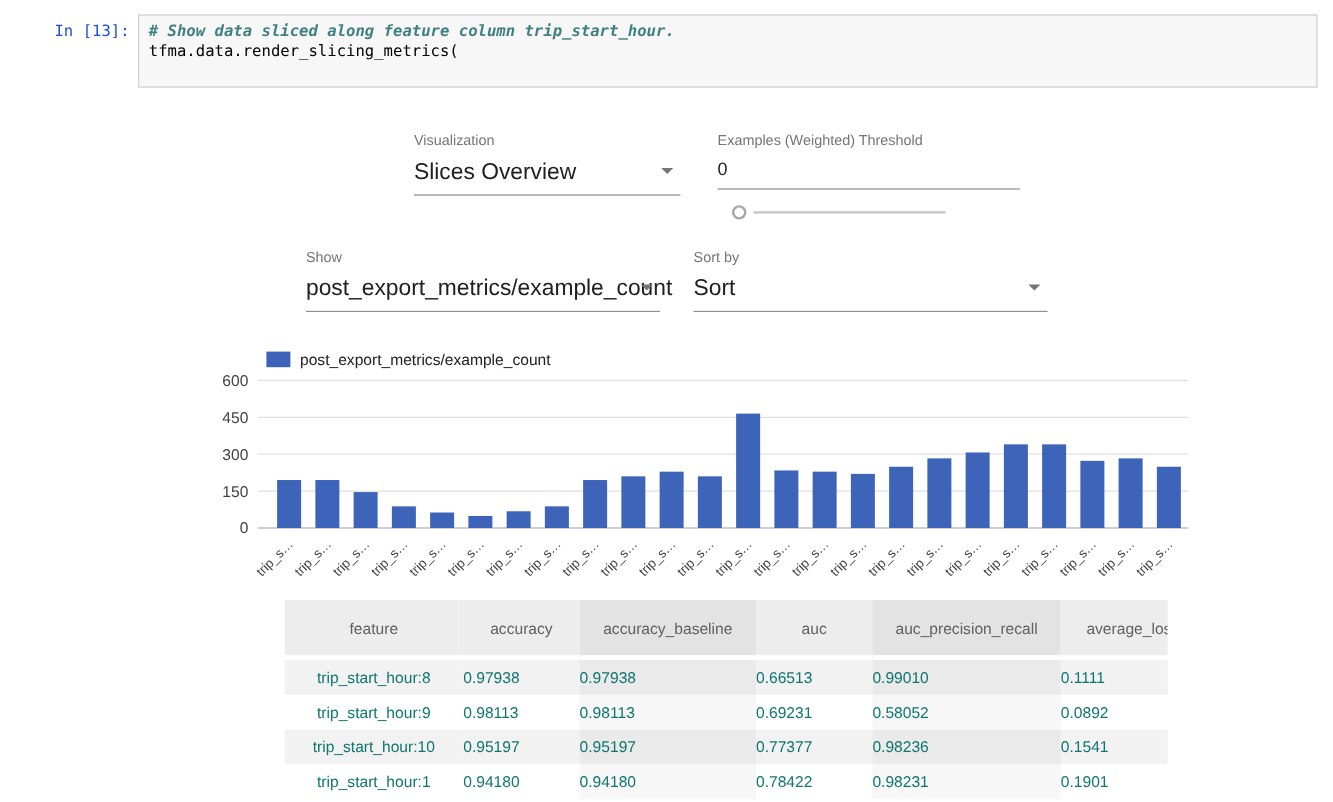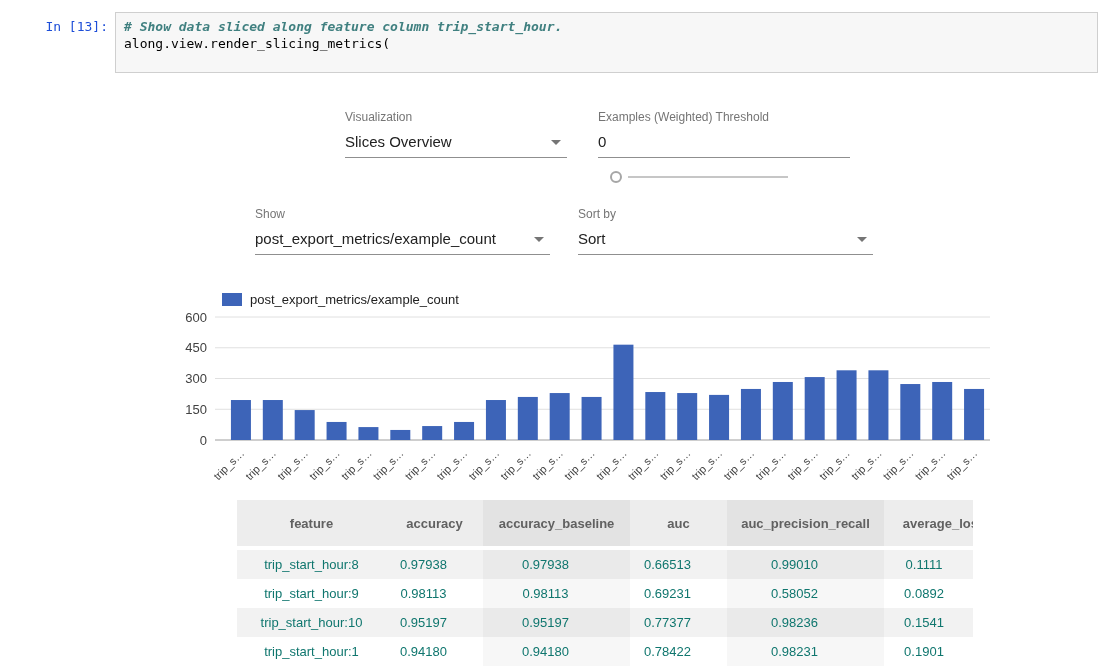--- a/index.html
+++ b/index.html
@@ -16,21 +16,21 @@
   .comment { color:#408080; font-style:italic;font-weight:bold; }
   .string  { color:#ba2121; }
 
   
   .ctl { position:absolute; }
   .ctl-viz       { left:345px; top:110px; width:222px; }
   .ctl-threshold { left:598px; top:110px; width:252px; }
   .ctl-show      { left:255px; top:207px; width:295px; }
   .ctl-sort      { left:578px; top:207px; width:295px; }
   .ctl-label { font-size:12px; color:#757575; margin-bottom:3px; }
-  .ctl-value { position:relative; font-size:15px; color:#212121;
+  .ctl-value { position:relative; font-size:19px; color:#212121;
                padding:6px 20px 7px 0; border-bottom:1px solid #8f8f8f; cursor:pointer; }
   .arrow { position:absolute; right:6px; top:13px; width:0; height:0;
            border-left:5px solid transparent; border-right:5px solid transparent;
            border-top:5px solid #757575; }
   .ctl-input { display:block; width:100%; font-size:15px; color:#212121;
                font-family:"Liberation Sans", sans-serif; background:transparent;
                border:none; border-bottom:1px solid #8f8f8f; padding:6px 0 7px 0; outline:none; }
   .slider { position:absolute; left:604px; top:170px; width:186px; height:14px; cursor:pointer; }
   .knob  { position:absolute; left:6px; top:1px; width:12px; height:12px;
            border:2px solid #a6a6a6; border-radius:50%; background:#fff; }
@@ -40,41 +40,41 @@
   .legend { position:absolute; left:222px; top:292px; display:flex; align-items:center; gap:8px; }
   .swatch { width:20px; height:13px; display:inline-block; }
   .legend-label { font-size:13px; color:#212121; }
   #chart-svg { position:absolute; left:185px; top:300px; }
   .ytick { font-family:"Liberation Sans", sans-serif; font-size:13px; fill:#424242; }
   .xtick { font-family:"Liberation Sans", sans-serif; font-size:11px; fill:#424242; }
 
   
   .table-wrap { position:absolute; left:237px; top:500px; width:736px; height:168px; overflow:hidden; }
   table { border-collapse:separate; border-spacing:0; table-layout:fixed; width:767px; font-size:13px; }
-  th { height:50px; background:#ededed; color:#616161; font-weight:700;
+  th { height:50px; background:#ededed; color:#616161; font-weight:400;
        border-bottom:4px solid #fff; text-align:center; overflow:hidden; white-space:nowrap; cursor:pointer; }
   th.col-stripe { background:#e3e3e3; }
   td { height:29px; color:#0f766e; overflow:hidden; white-space:nowrap; }
   .feature-cell { text-align:center; }
-  .num-cell { text-align:center; padding-right:22px; }
+  .num-cell { text-align:left; padding-right:22px; }
   .last-col { padding-right:40px; }
   .row-odd  td { background:#f2f2f2; }
   .row-even td { background:#ffffff; }
   .row-odd  td.col-stripe { background:#eaeaea; }
   .row-even td.col-stripe { background:#f7f7f7; }
 </style>
 </head>
 <body>
 
 <div class="page">
 
   <div class="prompt">In [13]:</div>
   <div class="code-cell">
     <div class="code-line comment"># Show data sliced along feature column trip_start_hour.</div>
-    <div class="code-line">along.view.render_slicing_metrics(</div>
+    <div class="code-line">tfma.data.render_slicing_metrics(</div>
   </div>
 
   <div class="ctl ctl-viz">
     <div class="ctl-label">Visualization</div>
     <div class="ctl-value">
       <span>Slices Overview</span>
       <span class="arrow"></span>
     </div>
   </div>
 

